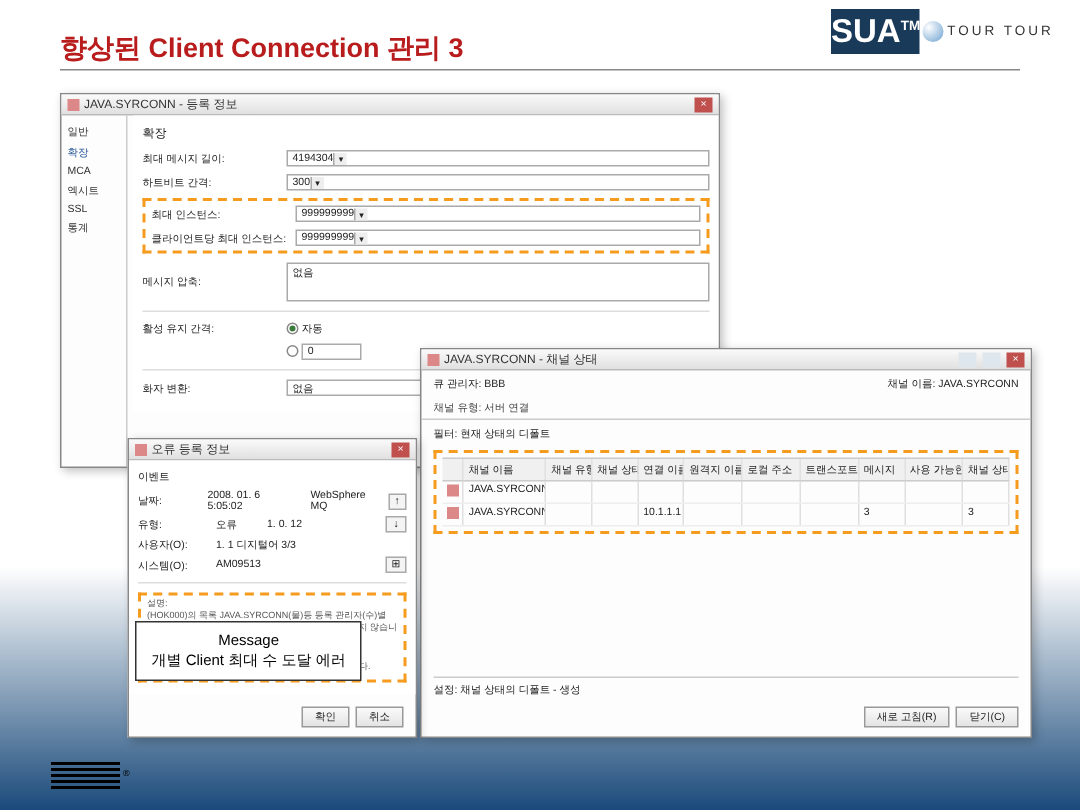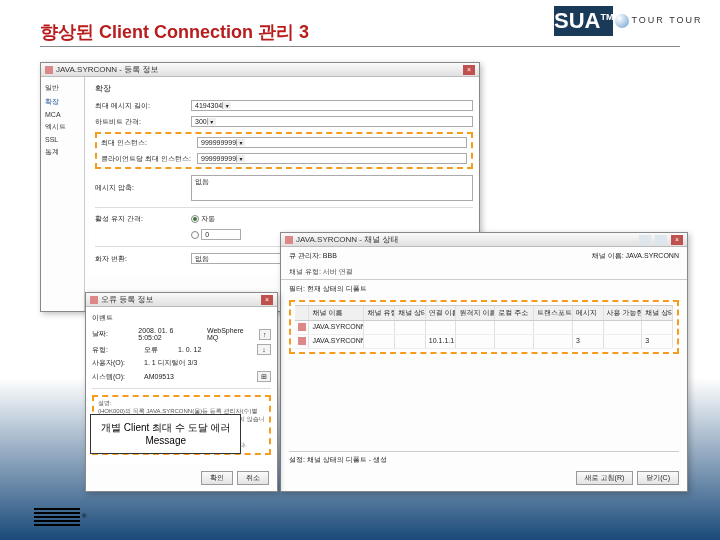--- a/index.html
+++ b/index.html
@@ -238,20 +238,20 @@
       <div class="sm-text">메 초과 시..는 120:1에 대하여 전달되었..있 편집성 다다.</div>
     </div>
   </div>
   <div class="win-buttons">
     <div class="win-button">확인</div>
     <div class="win-button">취소</div>
   </div>
 </div>
 
 <div class="callout" style="top:414px; left:90px;">
+  <div>Message</div>
   <div>개별 Client 최대 수 도달 에러</div>
-  <div>Message</div>
 </div>
 
 <div class="ibm-logo">
   <div class="ibm-bars"></div>
   <span class="ibm-r">®</span>
 </div>
 
 </body></html>

